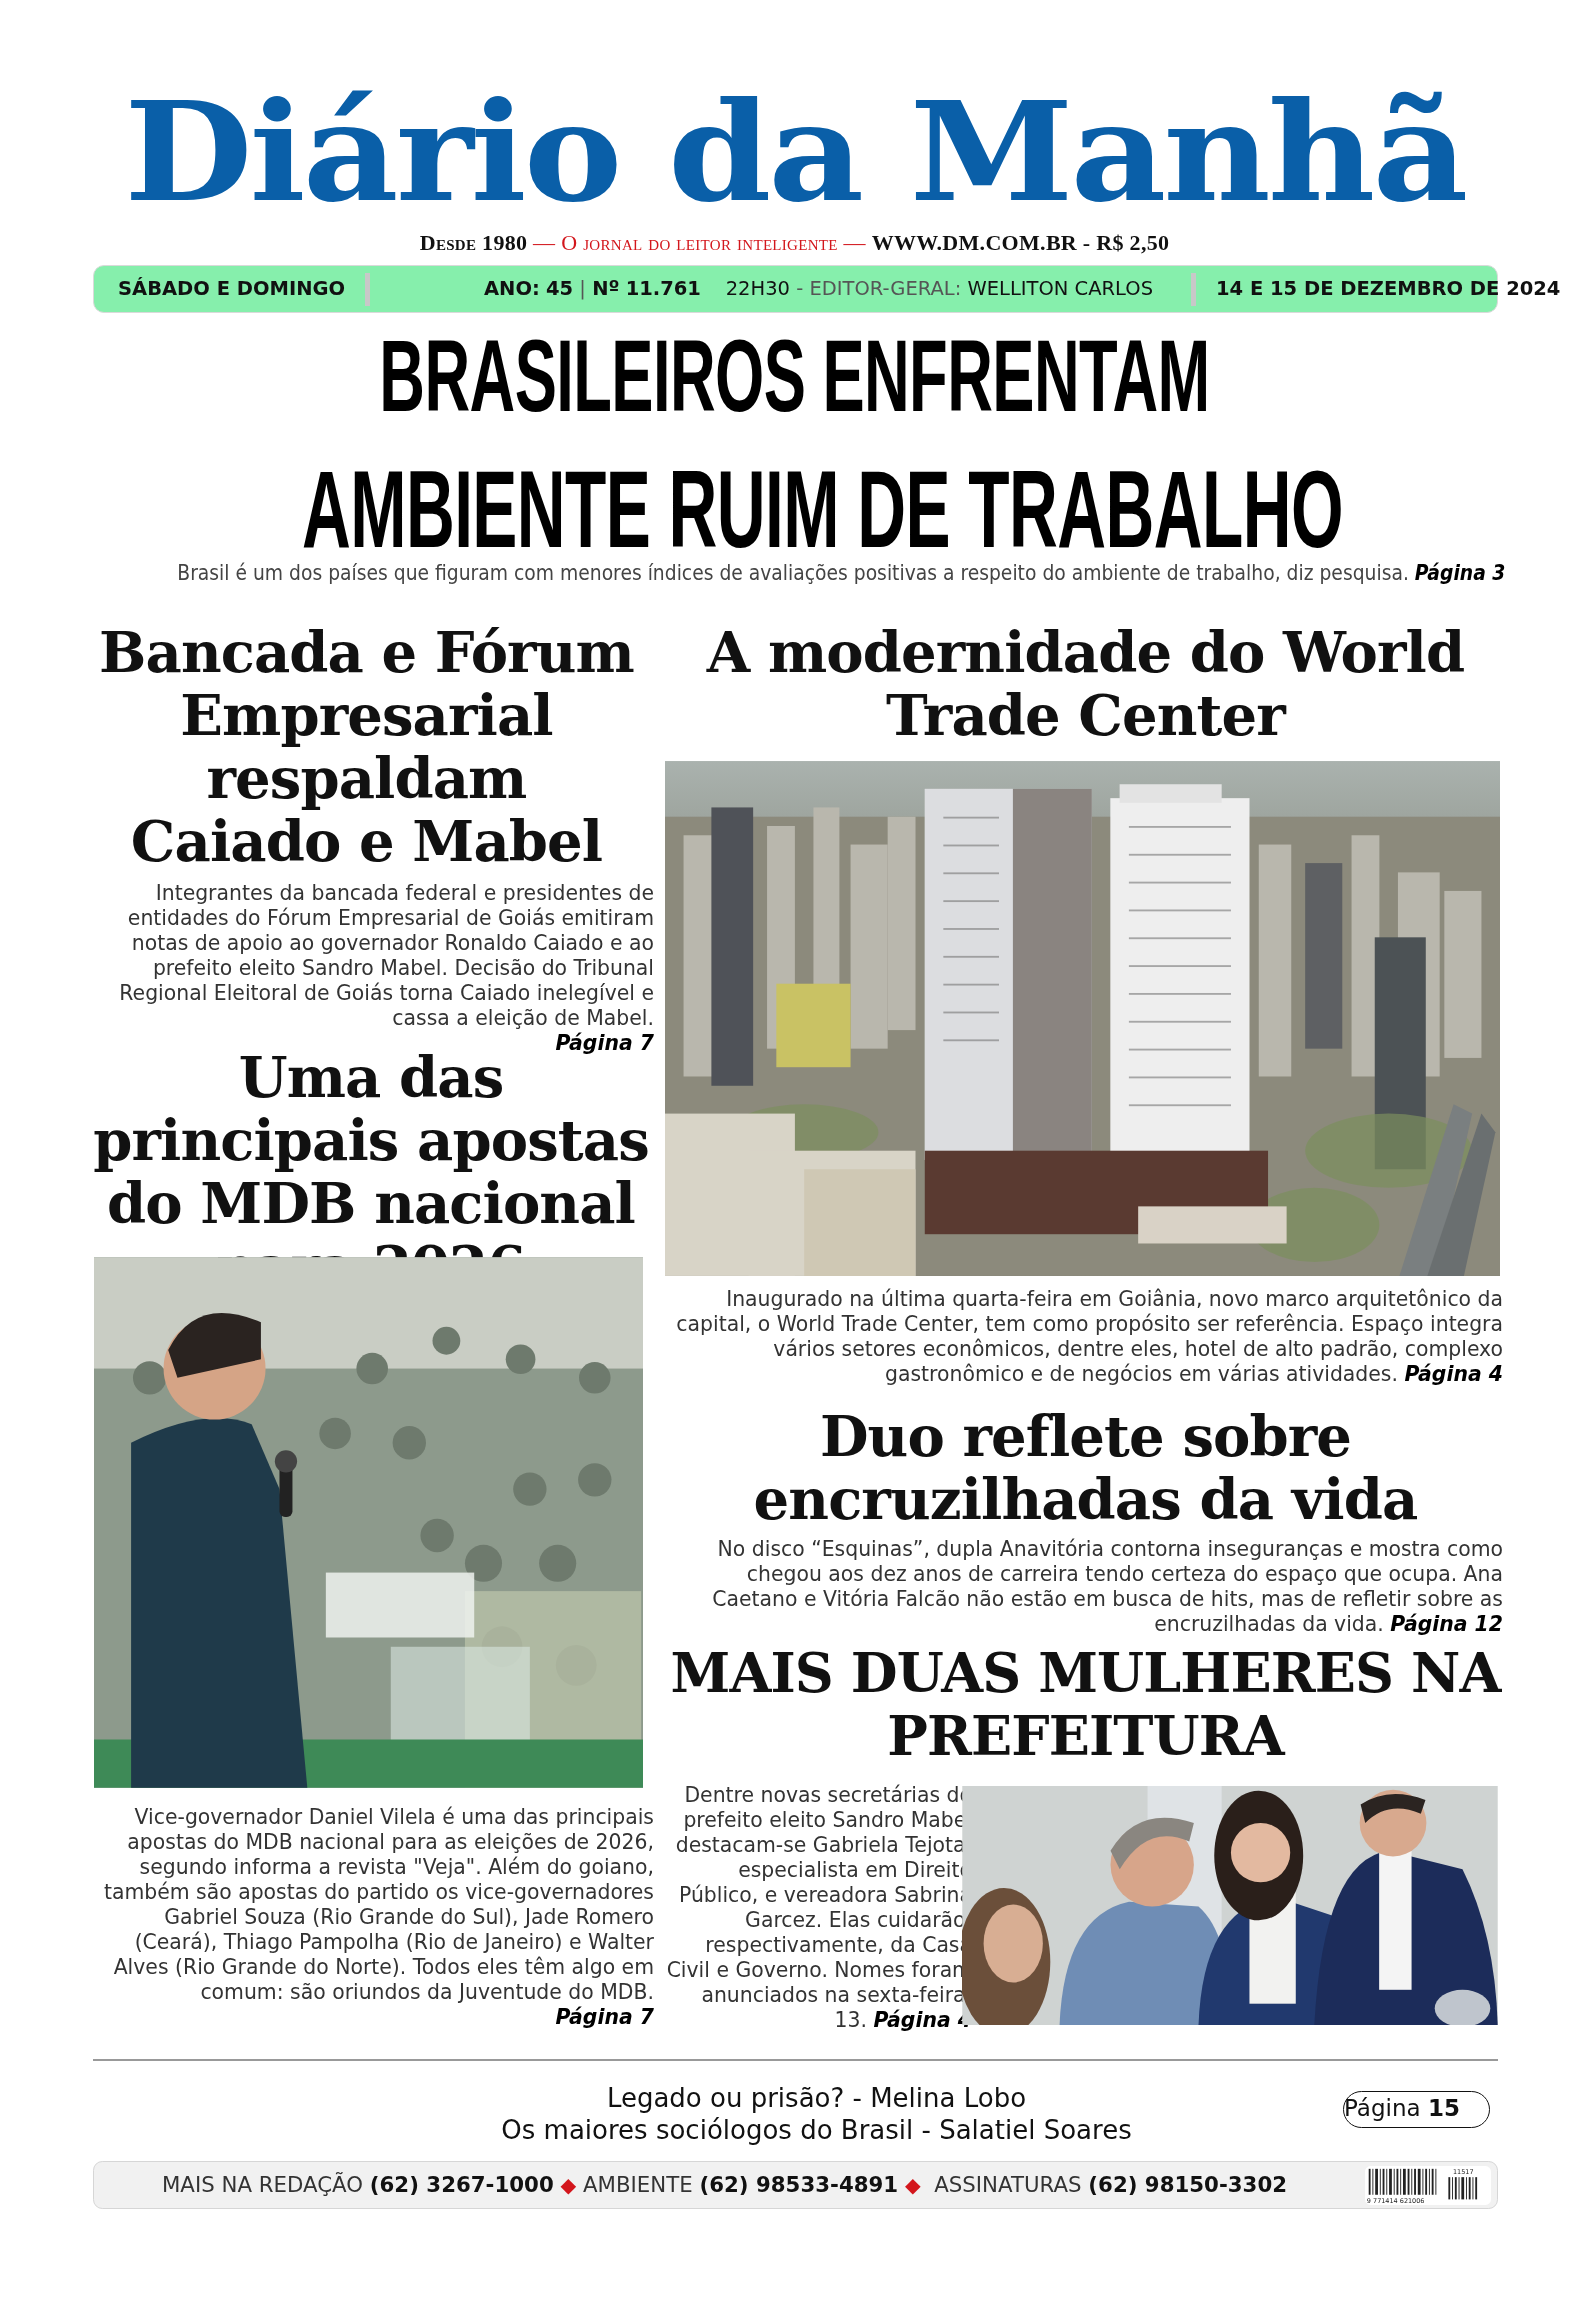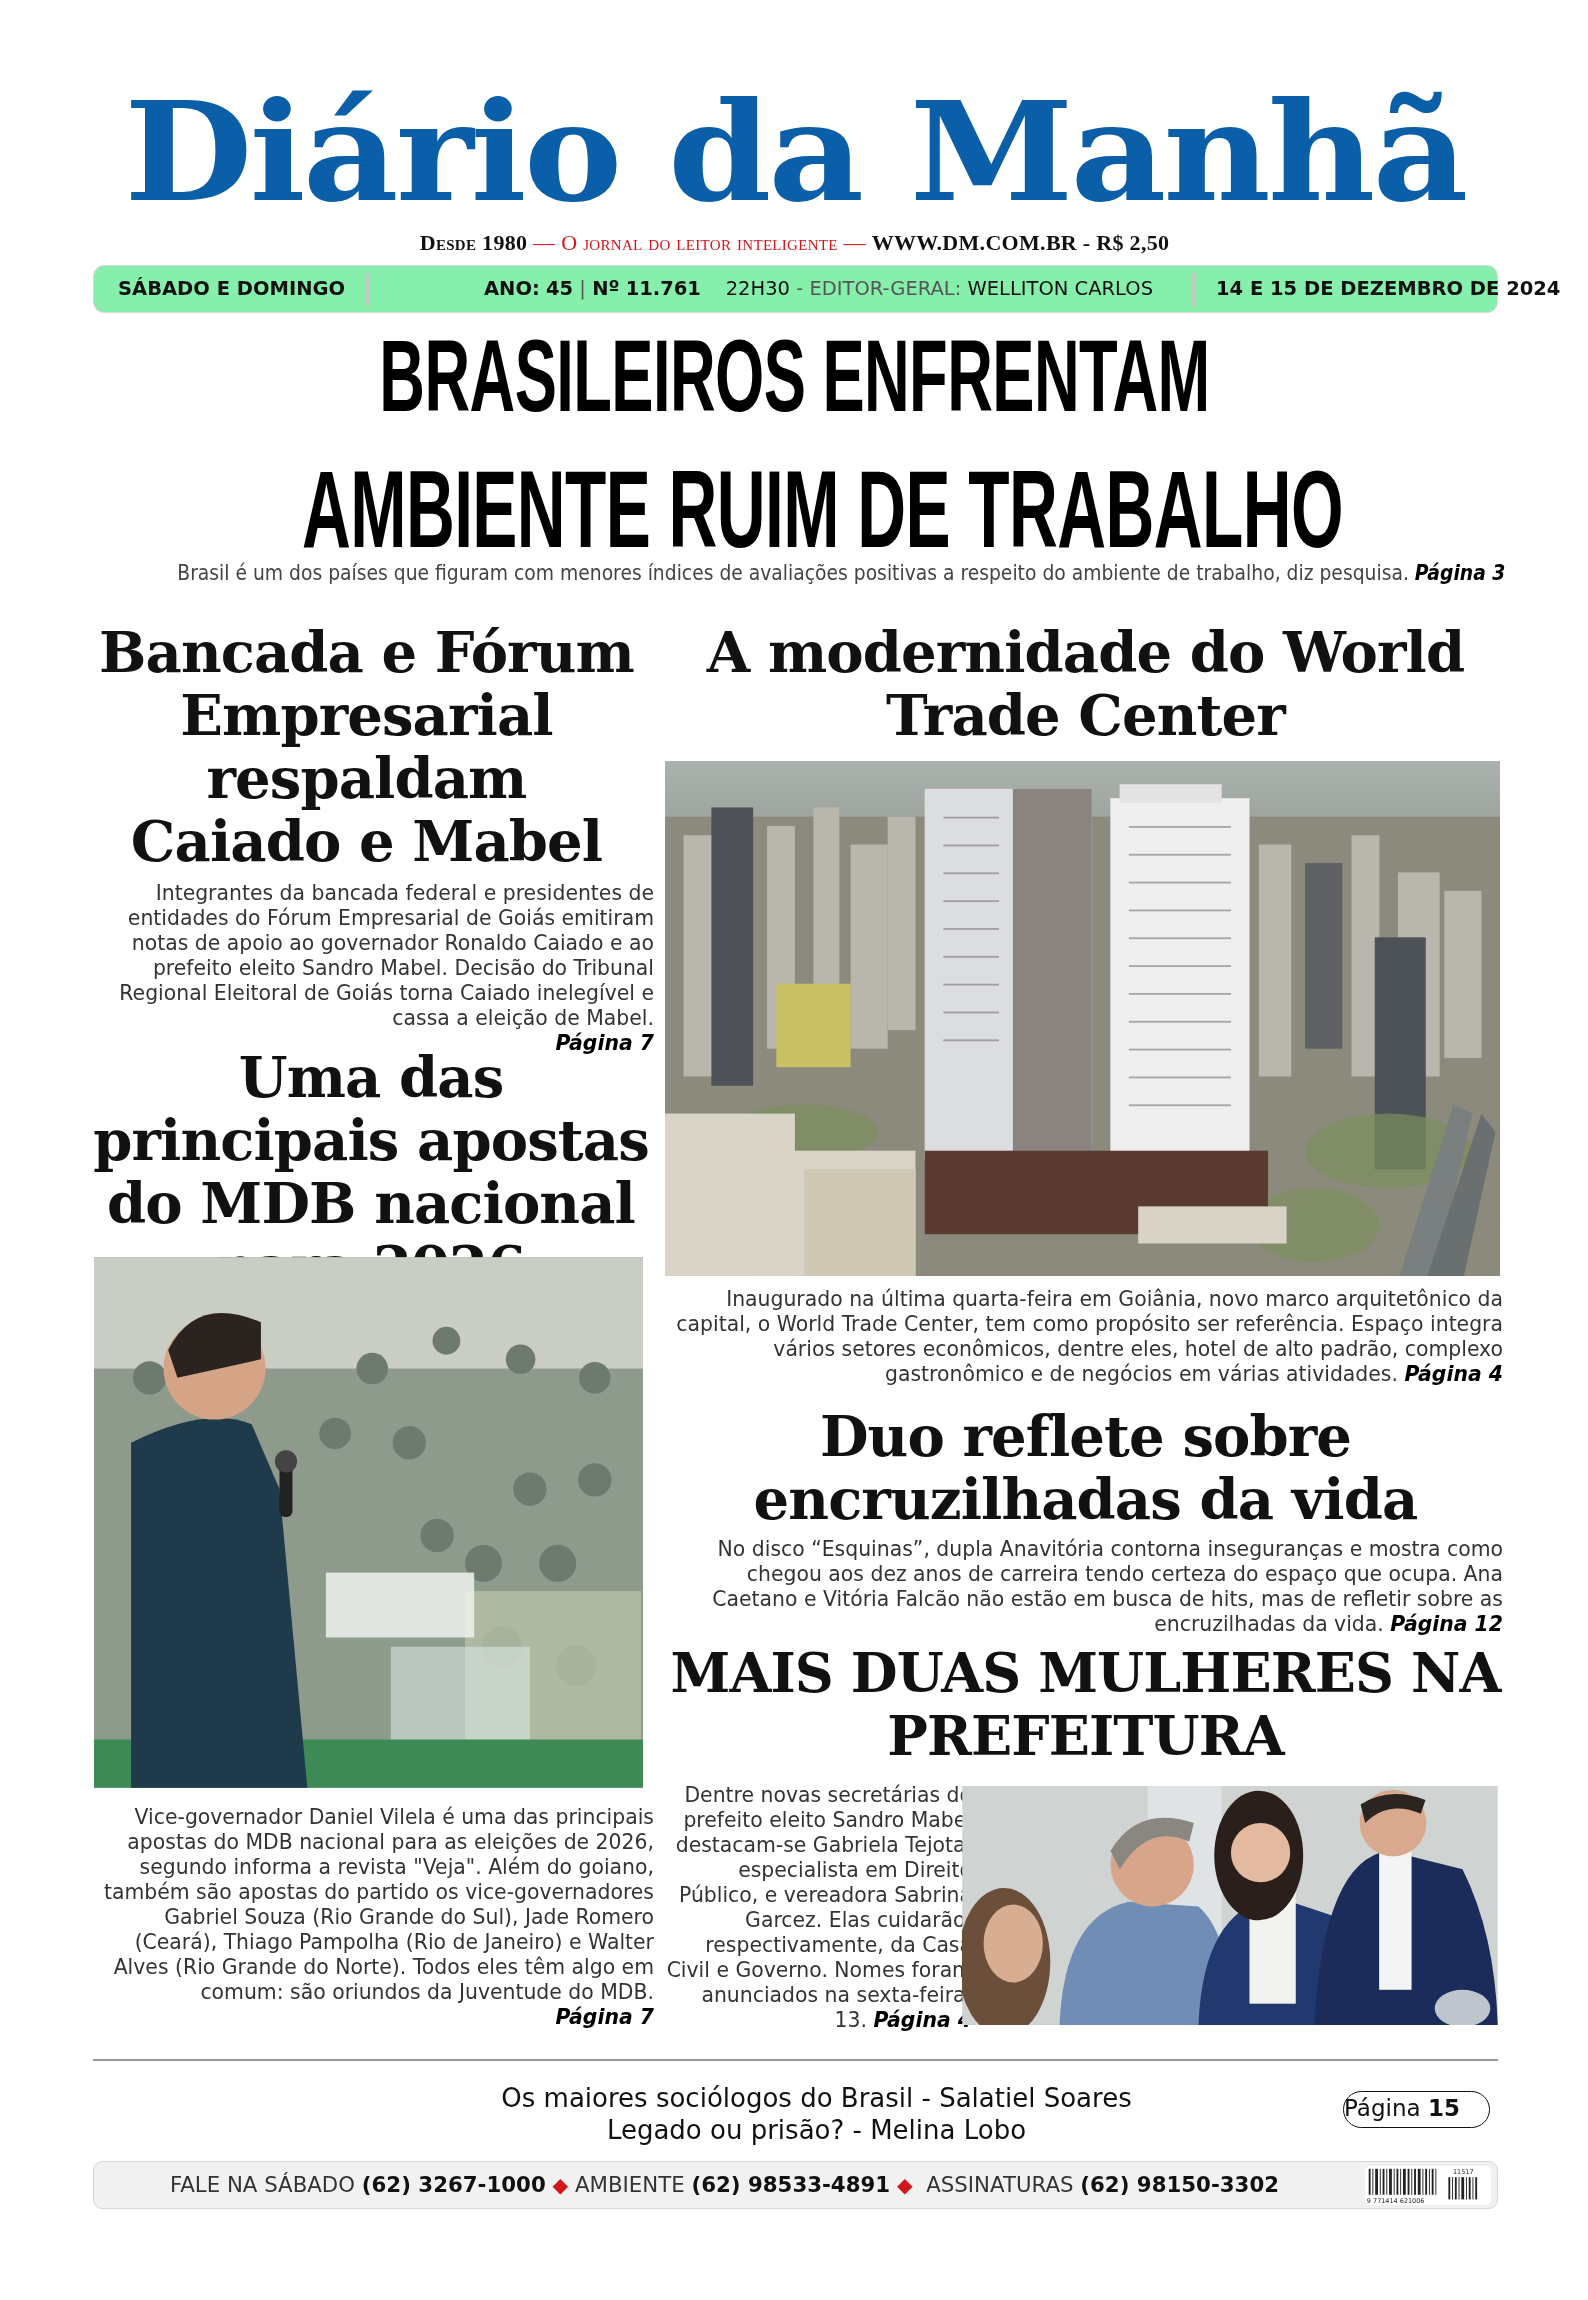--- a/index.html
+++ b/index.html
@@ -233,31 +233,31 @@
     <rect x="450" y="70" width="35" height="150" fill="#f4f4f4"></rect>
     <circle cx="465" cy="40" r="36" fill="#d8a98e"></circle>
     <path d="M430 20 Q460 0 500 15 L495 30 Q460 15 435 40 Z" fill="#2b2421"></path>
     <ellipse cx="540" cy="240" rx="30" ry="20" fill="#e9ecea" opacity="0.8"></ellipse>
   </svg>
 </div>
 
 <div class="abs divider"></div>
 
 <div class="abs footer-cols">
+  <div>Legado ou prisão? - Melina Lobo</div>
   <div>Os maiores sociólogos do Brasil - Salatiel Soares</div>
-  <div>Legado ou prisão? - Melina Lobo</div>
 </div>
 <div class="abs pagepill">
   <span>Página</span>
   <b>15</b>
 </div>
 
 <div class="abs contact">
   <div class="contact-text">
-    <span>FALE NA SÁBADO</span>
+    <span>MAIS NA REDAÇÃO</span>
     <b>(62) 3267-1000</b>
     <span class="diamond">◆</span>
     <span>AMBIENTE</span>
     <b>(62) 98533-4891</b>
     <span class="diamond">◆</span>
     &nbsp;<span>ASSINATURAS</span>
     <b>(62) 98150-3302</b>
   </div>
   <div class="barcode">
     <svg width="126" height="39" viewBox="0 0 136 42">

